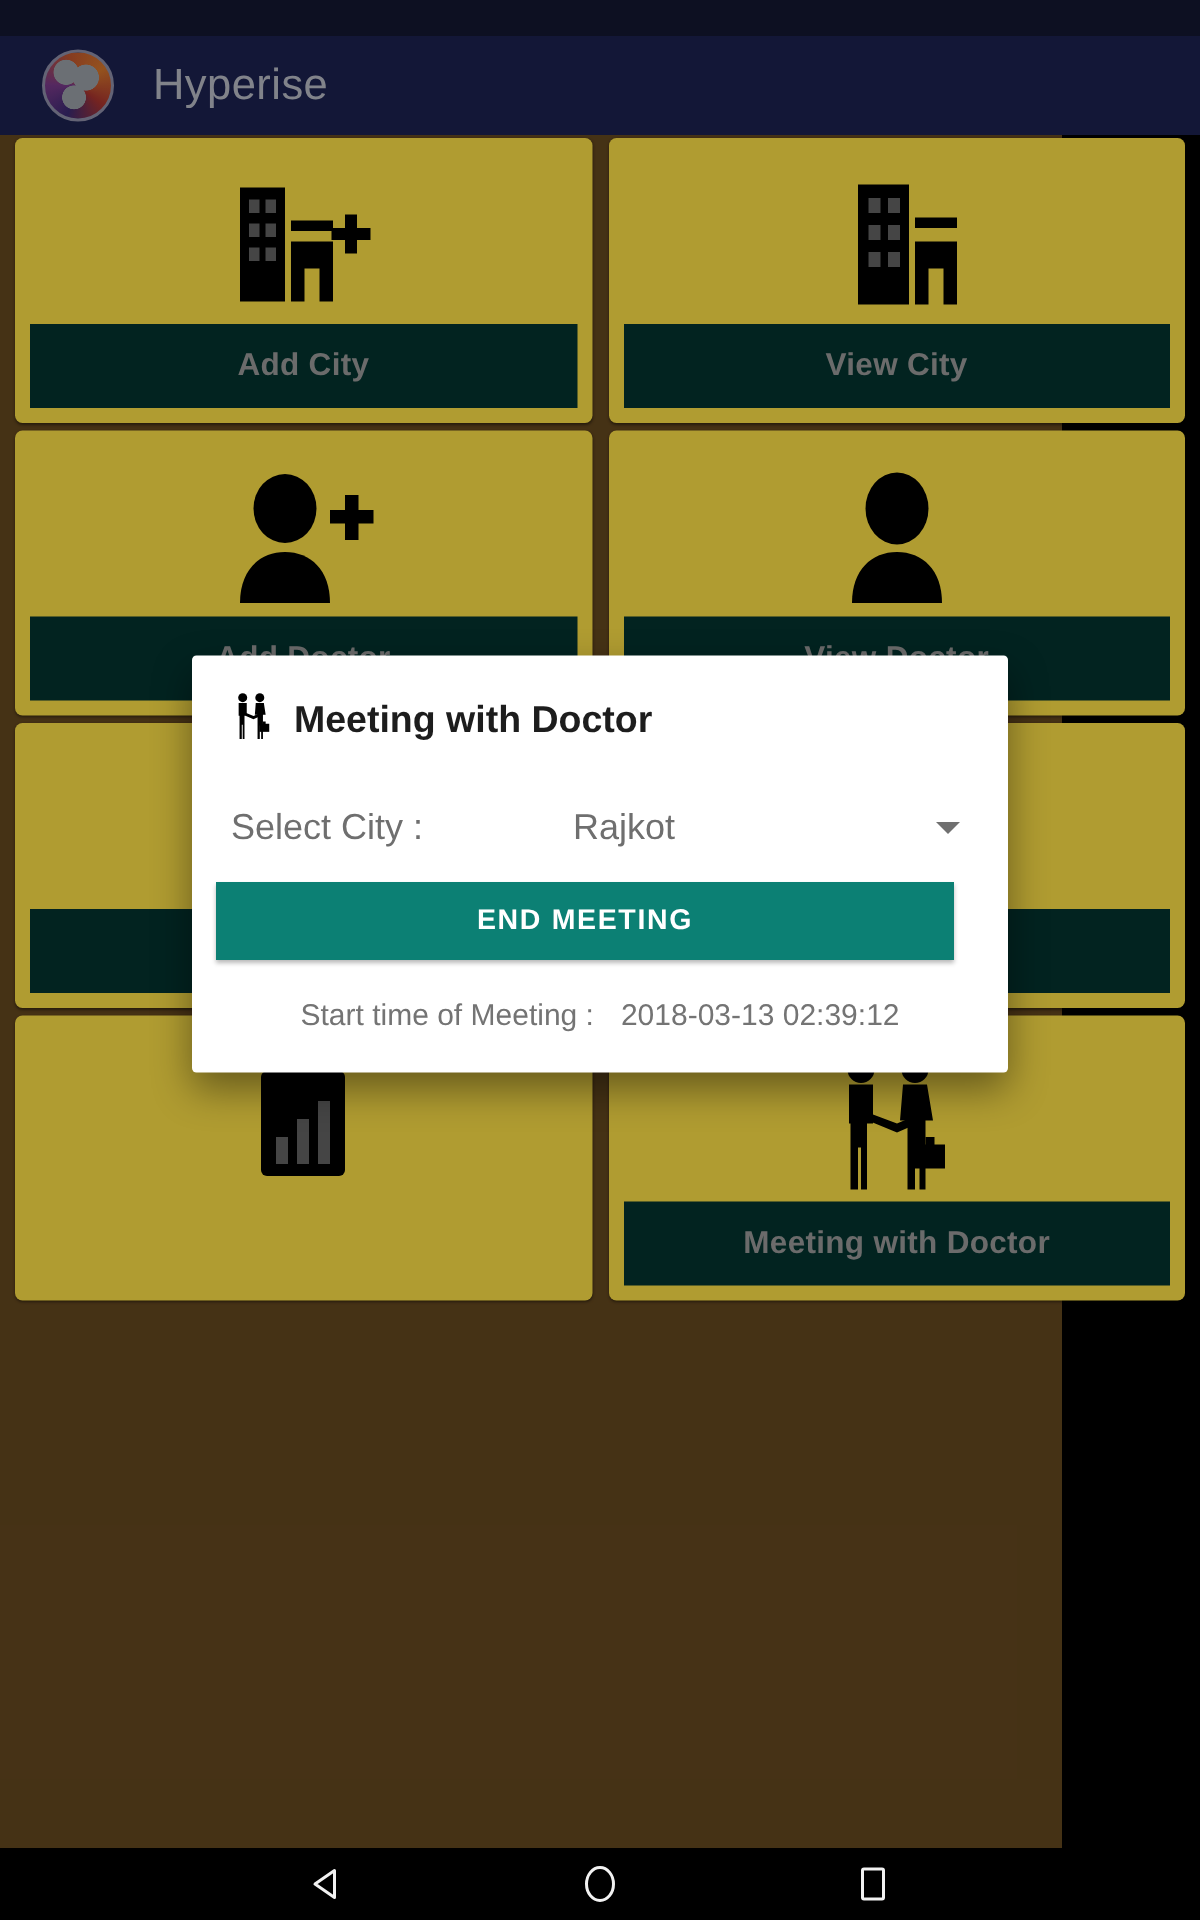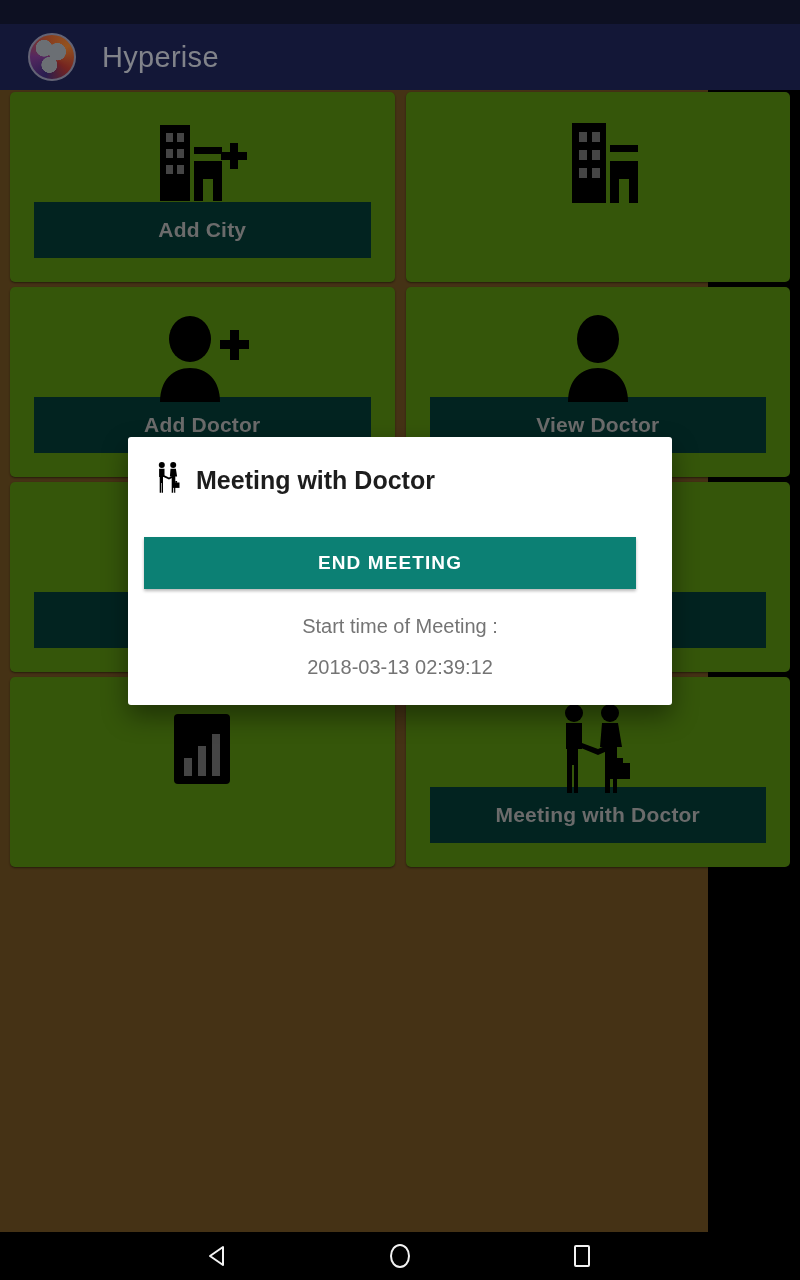--- a/index.html
+++ b/index.html
@@ -39,25 +39,25 @@
   }
 
   
   #grid {
     position: absolute; top: 92px; left: 0; width: 800px;
     display: grid; grid-template-columns: 1fr 1fr;
     column-gap: 11px; row-gap: 5px;
     padding: 0 10px;
   }
   .tile {
-    height: 190px; background: #4d7c0f;
+    height: 190px; background: #fde047;
     border-radius: 5px;
     display: flex; flex-direction: column;
     justify-content: flex-end; align-items: stretch;
-    padding: 24px; position: relative;
+    padding: 10px; position: relative;
     box-shadow: 0 1px 2px rgba(0,0,0,.45);
   }
   .tile-icon {
     position: absolute; left: 0; right: 0; top: 12px; height: 120px;
     display: flex; align-items: center; justify-content: center;
     pointer-events: none;
   }
   .tile-icon svg { display: block; }
   .tile-label {
     background: #03332E; color: #9a9a9a;
@@ -103,21 +103,21 @@
   #end-meeting-button {
     display: block; margin: 16px 26px 0 16px; width: calc(100% - 52px);
     background: #0C8074; color: #fff; border: 0;
     height: 52px; font-size: 19px; font-weight: 700;
     letter-spacing: 1.1px; cursor: pointer;
     font-family: "Liberation Sans", sans-serif;
     box-shadow: 0 2px 3px rgba(0,0,0,.28);
   }
   #start-time-row {
     display: flex; justify-content: center; align-items: center; gap: 18px;
-    margin-top: 26px; padding: 0 20px; flex-direction: column;
+    margin-top: 26px; padding: 0 20px;
   }
   #start-time-row span { font-size: 20px; color: #747474; }
 
   
   #nav-bar {
     position: absolute; bottom: 0; left: 0; width: 800px; height: 48px;
     background: #000;
     display: flex; align-items: center; justify-content: center; gap: 130px;
   }
   .nav-btn { display: flex; align-items: center; justify-content: center;
@@ -163,20 +163,21 @@
           <rect x="29" y="11" width="8" height="10" fill="#636363"></rect>
             <rect x="42" y="11" width="8" height="10" fill="#636363"></rect>
           <rect x="29" y="29" width="8" height="10" fill="#636363"></rect>
             <rect x="42" y="29" width="8" height="10" fill="#636363"></rect>
           <rect x="29" y="47" width="8" height="10" fill="#636363"></rect>
             <rect x="42" y="47" width="8" height="10" fill="#636363"></rect>
           <rect x="60" y="24" width="28" height="7" fill="#000"></rect>
           <path d="M60 40 h28 v42 h-9 v-24 h-10 v24 h-9 z" fill="#000"></path>
         </svg>
       </div>
+      <div class="tile-label">View City</div>
     </div>
 
     <div class="tile">
       <div class="tile-icon">
         <svg width="100" height="90" viewBox="0 0 100 90">
           <ellipse cx="38" cy="25" rx="21" ry="23" fill="#000"></ellipse>
           <path d="M8 88 c0-22 13-34 30-34 s30 12 30 34 z" fill="#000"></path>
           <rect x="78" y="16" width="9" height="30" fill="#000"></rect>
           <rect x="68" y="26" width="29" height="9" fill="#000"></rect>
         </svg>
@@ -260,20 +261,25 @@
           <circle cx="64" cy="12" r="10" fill="#000"></circle>
           <path d="M55 24 h18 l4 26 h-6 v54 h-4 v-30 h-3 v30 h-5 v-54 h-6 z" fill="#000"></path>
           <path d="M34 46 l16 7 l15 -7 l2 6 l-17 8 l-18 -8 z" fill="#000"></path>
           <rect x="63" y="70" width="22" height="18" fill="#000"></rect>
           <rect x="71" y="65" width="6" height="6" fill="#000"></rect>
         </svg>
       </span>
       <div id="dialog-title">Meeting with Doctor</div>
     </div>
 
+    <div class="field-row">
+      <div class="field-label">Select City :</div>
+      <div class="field-value">Rajkot</div>
+      <div class="caret"></div>
+    </div>
 
 
     <button id="end-meeting-button">END MEETING</button>
 
     <div id="start-time-row">
       <span>Start time of Meeting :</span>
       <span>2018-03-13 02:39:12</span>
     </div>
 
   </div>

